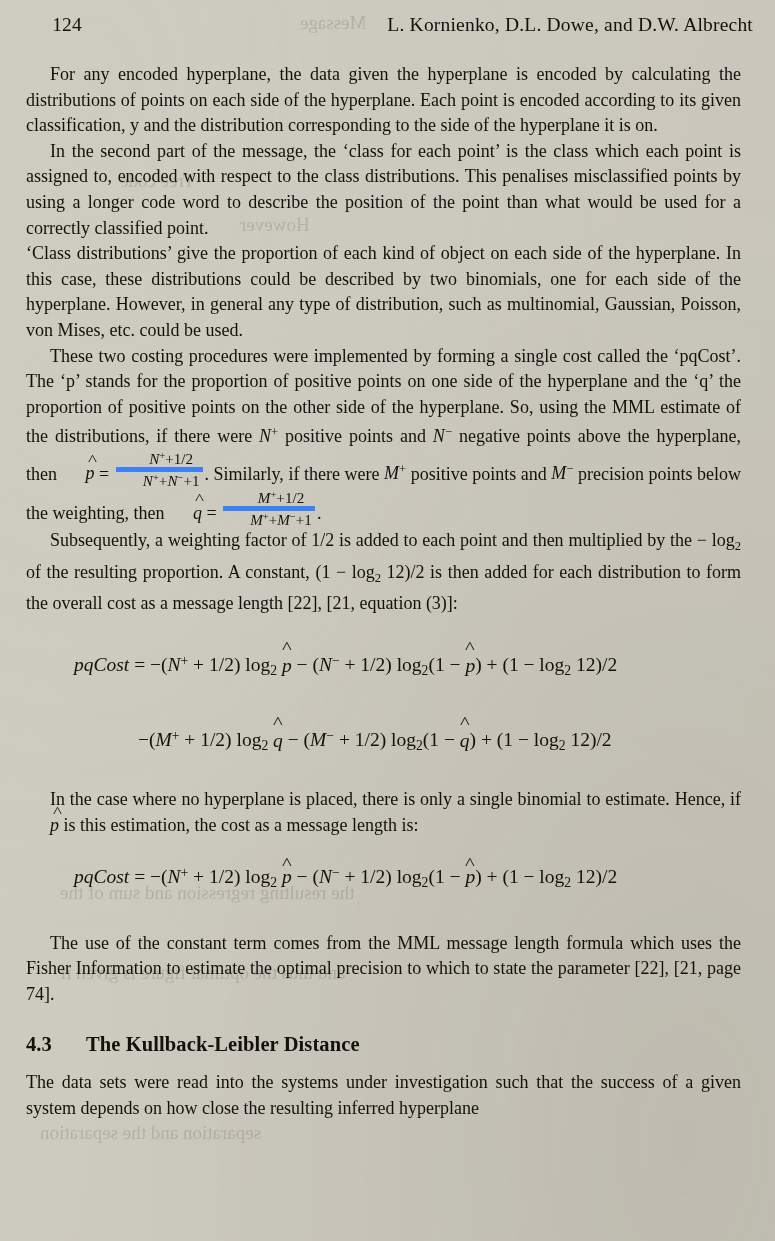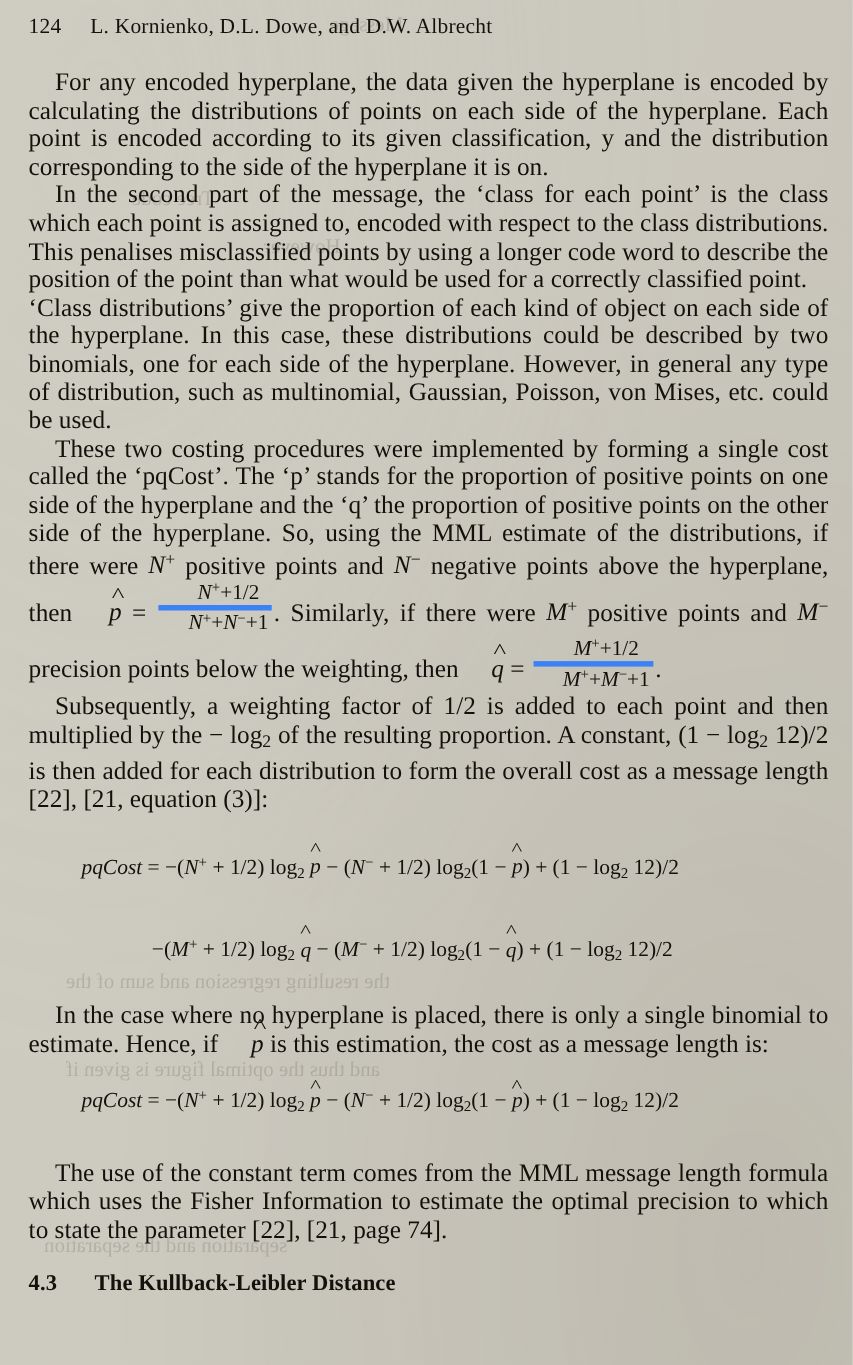--- a/index.html
+++ b/index.html
@@ -39,33 +39,34 @@
     position: relative;
     z-index: 2;
     padding: 14px 22px 0 26px;
   }
   .runhead {
     display: flex;
     align-items: baseline;
     font-size: 19.5px;
     letter-spacing: 0.2px;
     margin: 0 0 26px 0;
+    text-align: right;
   }
   .runhead .pageno {
     width: 56px;
     flex: none;
   }
   .runhead .authors {
     flex: 1;
   }
   p.body {
-    font-size: 23px;
+    font-size: 18px;
     line-height: 25.6px;
     text-align: justify;
-    margin: 0 0 0 0;
+    margin: 0 12px 0 0;
     hyphens: manual;
   }
   p.body.indent {
     text-indent: 24px;
   }
   p.body + p.body {
     margin-top: 0;
   }
   h2.section {
     font-family: "Liberation Serif", serif;
@@ -234,15 +235,16 @@
     <div class="eq-single">
       <span class="mi">pqCost</span> <span class="mr">=</span> −(<i>N</i><sup>+</sup> + 1/2) log<sub>2</sub> <span class="hat">p</span> − (<i>N</i><sup>−</sup> + 1/2) log<sub>2</sub>(1 − <span class="hat">p</span>) + (1 − log<sub>2</sub> 12)/2
     </div>
 
     <p class="body indent"><span>The use of the constant term comes from the MML message length formula which uses the Fisher Information to estimate the optimal precision to which to state the parameter [22], [21, page 74].</span></p>
 
     <h2 class="section">
       <span class="num">4.3</span><span>The Kullback-Leibler Distance</span>
     </h2>
 
+    <p class="body"><span>The data sets were read into the systems under investigation such that the success of a given system depends on how close the resulting inferred hyperplane</span></p>
 
   </div>
 </div>
 
 </body></html>

